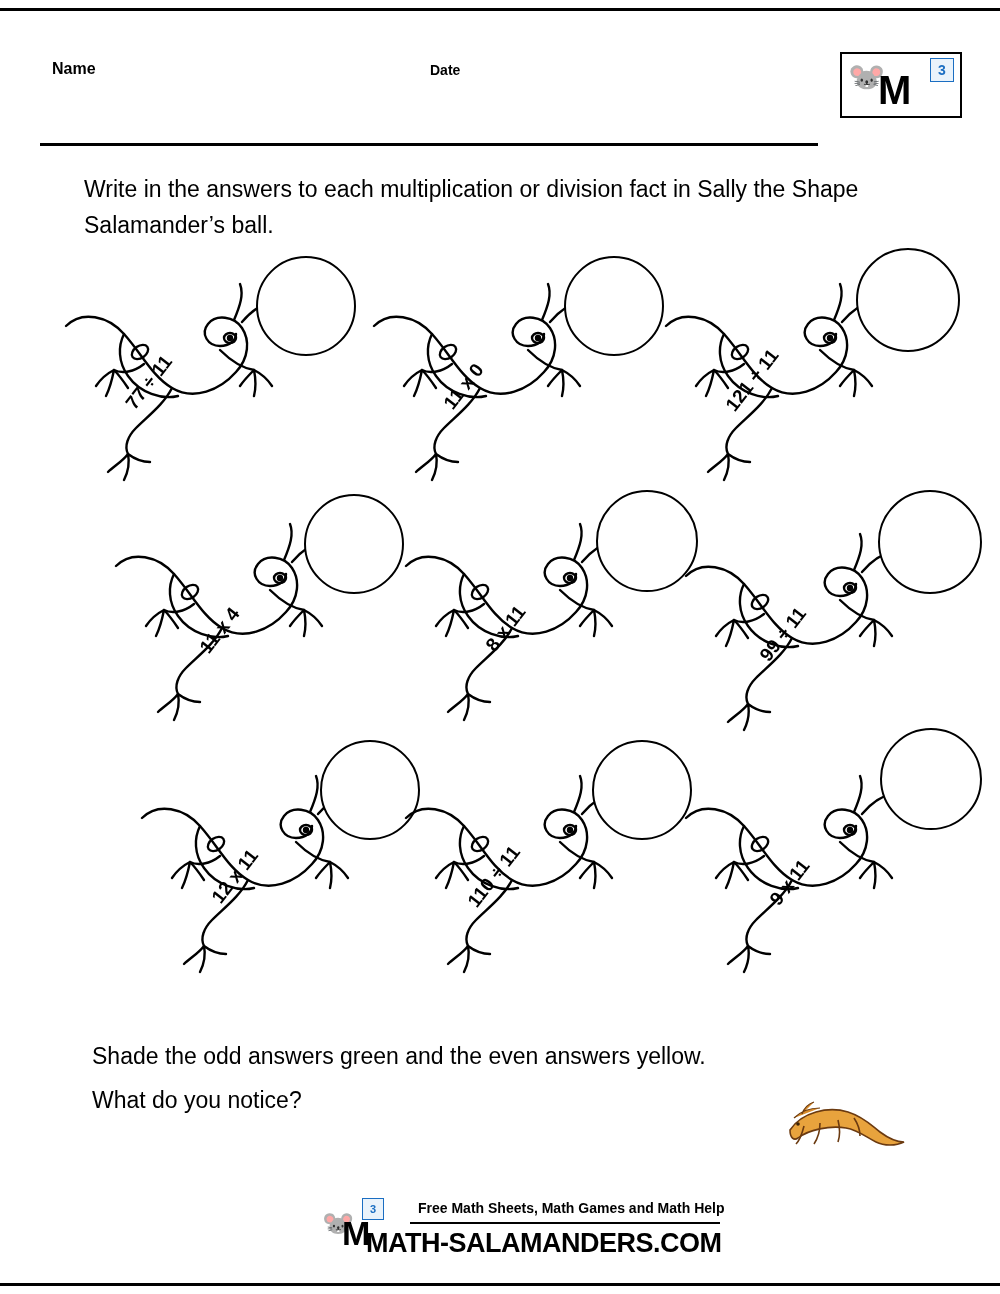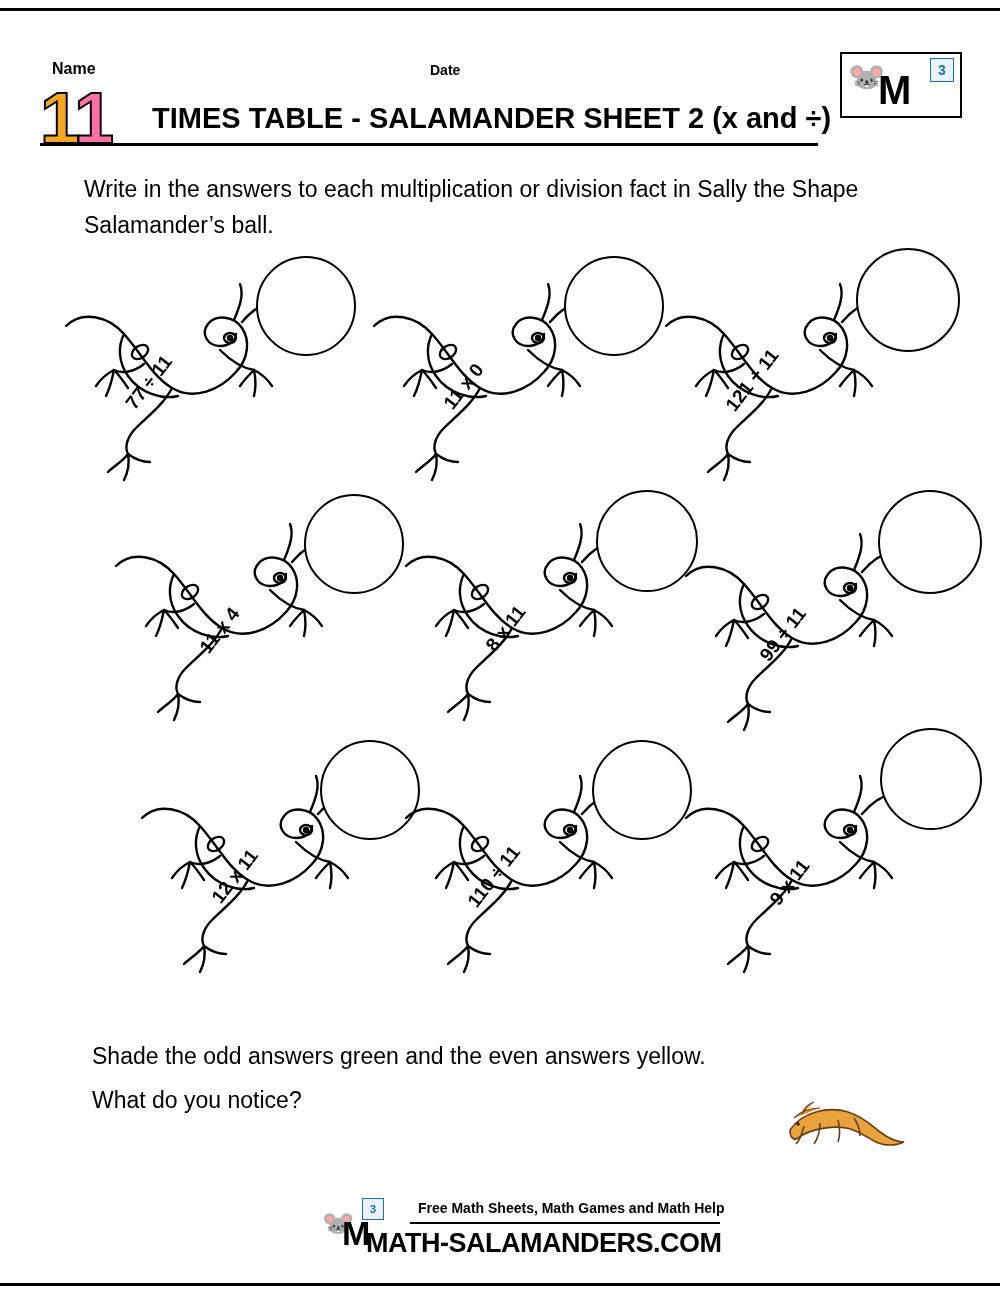--- a/index.html
+++ b/index.html
@@ -226,24 +226,20 @@
 </head>
 <body>
 
 <div class="page-border-top"></div>
 <div class="page-border-bottom"></div>
 
 <div class="name-label">Name</div>
 <div class="date-label">Date</div>
 
 <div class="title-row">
-  <div class="big-eleven">
-    <span class="d1">1</span><span class="d2">1</span>
-  </div>
-  <div class="title-text">TIMES TABLE - SALAMANDER SHEET 2 (x and ÷)</div>
 </div>
 <div class="title-underline"></div>
 
 <div class="logo-box">
   <span class="sal">🐭</span>
   <span class="mm">M</span>
   <span class="badge">3</span>
 </div>
 
 <div class="instructions">Write in the answers to each multiplication or division fact in Sally the Shape Salamander’s ball.</div>

